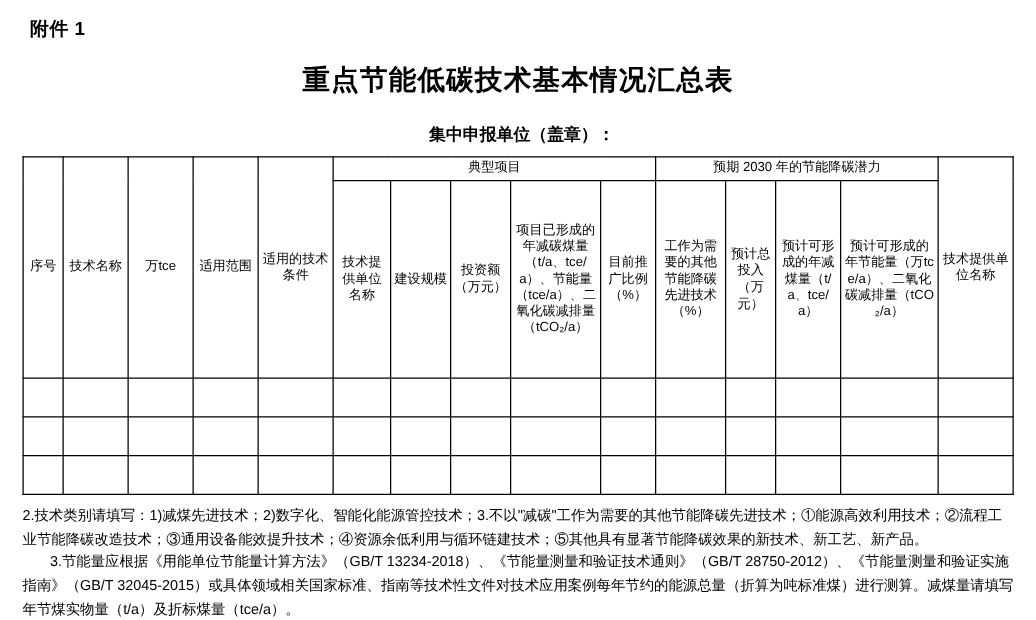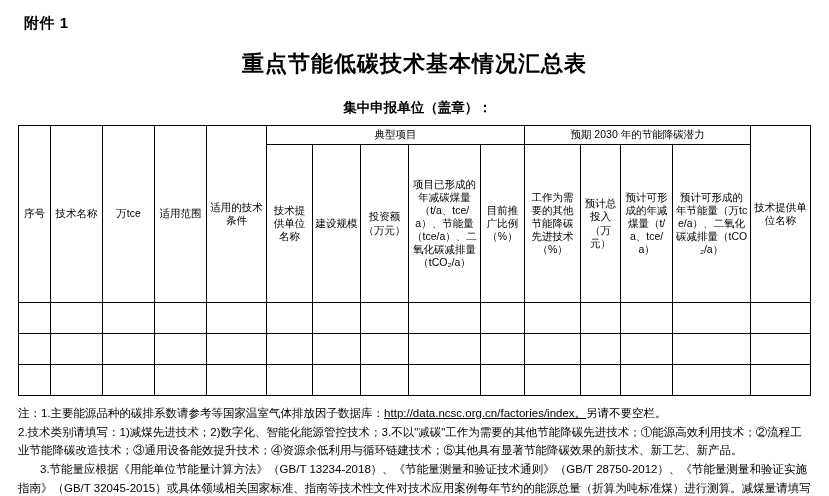--- a/index.html
+++ b/index.html
@@ -219,18 +219,17 @@
         <td class="blank"></td>
         <td class="blank"></td>
         <td class="blank"></td>
         <td class="blank"></td>
         <td class="blank"></td>
       </tr>
     </tbody>
   </table>
 
   <div class="notes">
-    <p><span>注：1.主要能源品种的碳排系数请参考等国家温室气体排放因子数据库：</span><span class="u">http://data.ncsc.org.cn/factories/index。</span><span>另请不要空栏。</span></p>
     <p>2.技术类别请填写：1)减煤先进技术；2)数字化、智能化能源管控技术；3.不以"减碳"工作为需要的其他节能降碳先进技术；①能源高效利用技术；②流程工业节能降碳改造技术；③通用设备能效提升技术；④资源余低利用与循环链建技术；⑤其他具有显著节能降碳效果的新技术、新工艺、新产品。</p>
     <p class="indent">3.节能量应根据《用能单位节能量计算方法》（GB/T 13234-2018）、《节能量测量和验证技术通则》（GB/T 28750-2012）、《节能量测量和验证实施指南》（GB/T 32045-2015）或具体领域相关国家标准、指南等技术性文件对技术应用案例每年节约的能源总量（折算为吨标准煤）进行测算。减煤量请填写年节煤实物量（t/a）及折标煤量（tce/a）。</p>
   </div>
 
 </div>
 
 </body></html>

